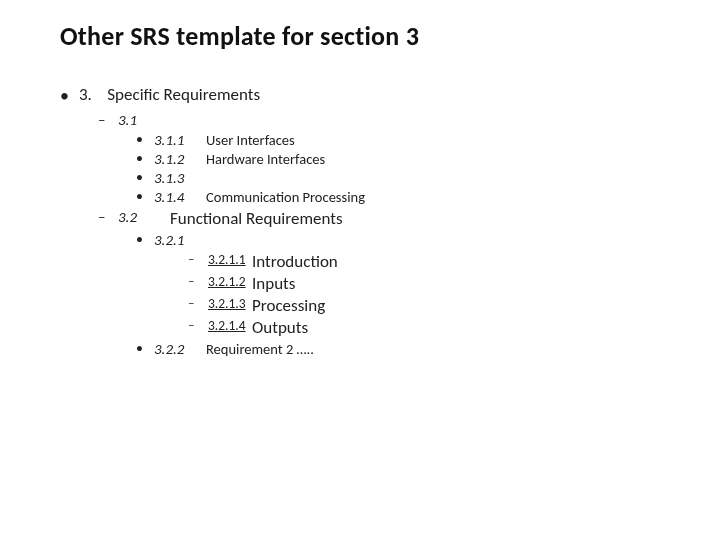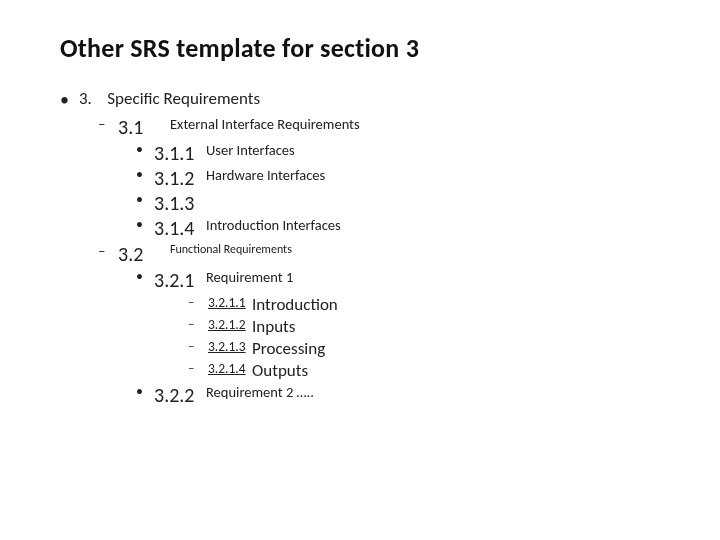--- a/index.html
+++ b/index.html
@@ -13,23 +13,24 @@
       height: 540px;
       background: #ffffff;
       font-family: 'Calibri', 'Segoe UI', Arial, sans-serif;
       color: #222222;
       overflow: hidden;
     }
 
     .slide {
       width: 720px;
       height: 396px;
-      padding: 32px 60px 32px 60px;
+      padding: 20px 60px 32px 60px;
       display: flex;
       flex-direction: column;
+      gap: 8px;
     }
 
     .slide-title {
       font-size: 26px;
       font-weight: bold;
       color: #111;
       margin-bottom: 24px;
       letter-spacing: 0.01em;
     }
 
@@ -112,39 +113,40 @@
     }
 
     .sub-sub-dash {
       margin-right: 8px;
       font-size: 13px;
       min-width: 12px;
     }
 
     .num-col {
       min-width: 52px;
-      font-size: 20px;
+      font-size: 15px;
+      font-style: italic;
     }
 
     .sub-num-col {
       min-width: 44px;
       font-size: 13.5px;
       text-decoration: underline;
     }
 
     .label-col {
       font-size: 14.5px;
     }
 
     .sub-label-col {
       font-size: 17px;
     }
 
     .functional-label {
-      font-size: 12px;
+      font-size: 17px;
     }
   </style>
 </head>
 <body>
 
 <div class="slide">
   <div class="slide-title">Other SRS template for section 3</div>
 
   <div class="content">
 
@@ -152,56 +154,54 @@
       <span class="bullet-l1-marker">•</span>
       <span class="bullet-l1-text">
         <span>3.</span>&nbsp;&nbsp;&nbsp;&nbsp;<span>Specific Requirements</span>
       </span>
     </div>
 
     <div class="dash-group">
       <div class="dash-item">
         <span class="dash-marker">–</span>
         <span class="num-col">3.1</span>
-        <span class="label-col">External Interface Requirements</span>
       </div>
 
       <div class="sub-bullets">
         <div class="sub-bullet">
           <span class="sub-bullet-marker">•</span>
           <span class="num-col">3.1.1</span>
           <span class="label-col">User Interfaces</span>
         </div>
         <div class="sub-bullet">
           <span class="sub-bullet-marker">•</span>
           <span class="num-col">3.1.2</span>
           <span class="label-col">Hardware Interfaces</span>
         </div>
         <div class="sub-bullet">
           <span class="sub-bullet-marker">•</span>
           <span class="num-col">3.1.3</span>
         </div>
         <div class="sub-bullet">
           <span class="sub-bullet-marker">•</span>
           <span class="num-col">3.1.4</span>
-          <span class="label-col">Introduction Interfaces</span>
+          <span class="label-col">Communication Processing</span>
         </div>
       </div>
 
       <div class="dash-item">
         <span class="dash-marker">–</span>
         <span class="num-col">3.2</span>
         <span class="functional-label">Functional Requirements</span>
       </div>
 
       <div class="sub-bullets">
         <div class="sub-bullet">
           <span class="sub-bullet-marker">•</span>
           <span class="num-col">3.2.1</span>
-          <span class="label-col">Requirement 1</span>
         </div>
 
         <div class="sub-sub-bullets">
           <div class="sub-sub-item">
             <span class="sub-sub-dash">–</span>
             <span class="sub-num-col">3.2.1.1</span>
             <span class="sub-label-col">Introduction</span>
           </div>
           <div class="sub-sub-item">
             <span class="sub-sub-dash">–</span>

